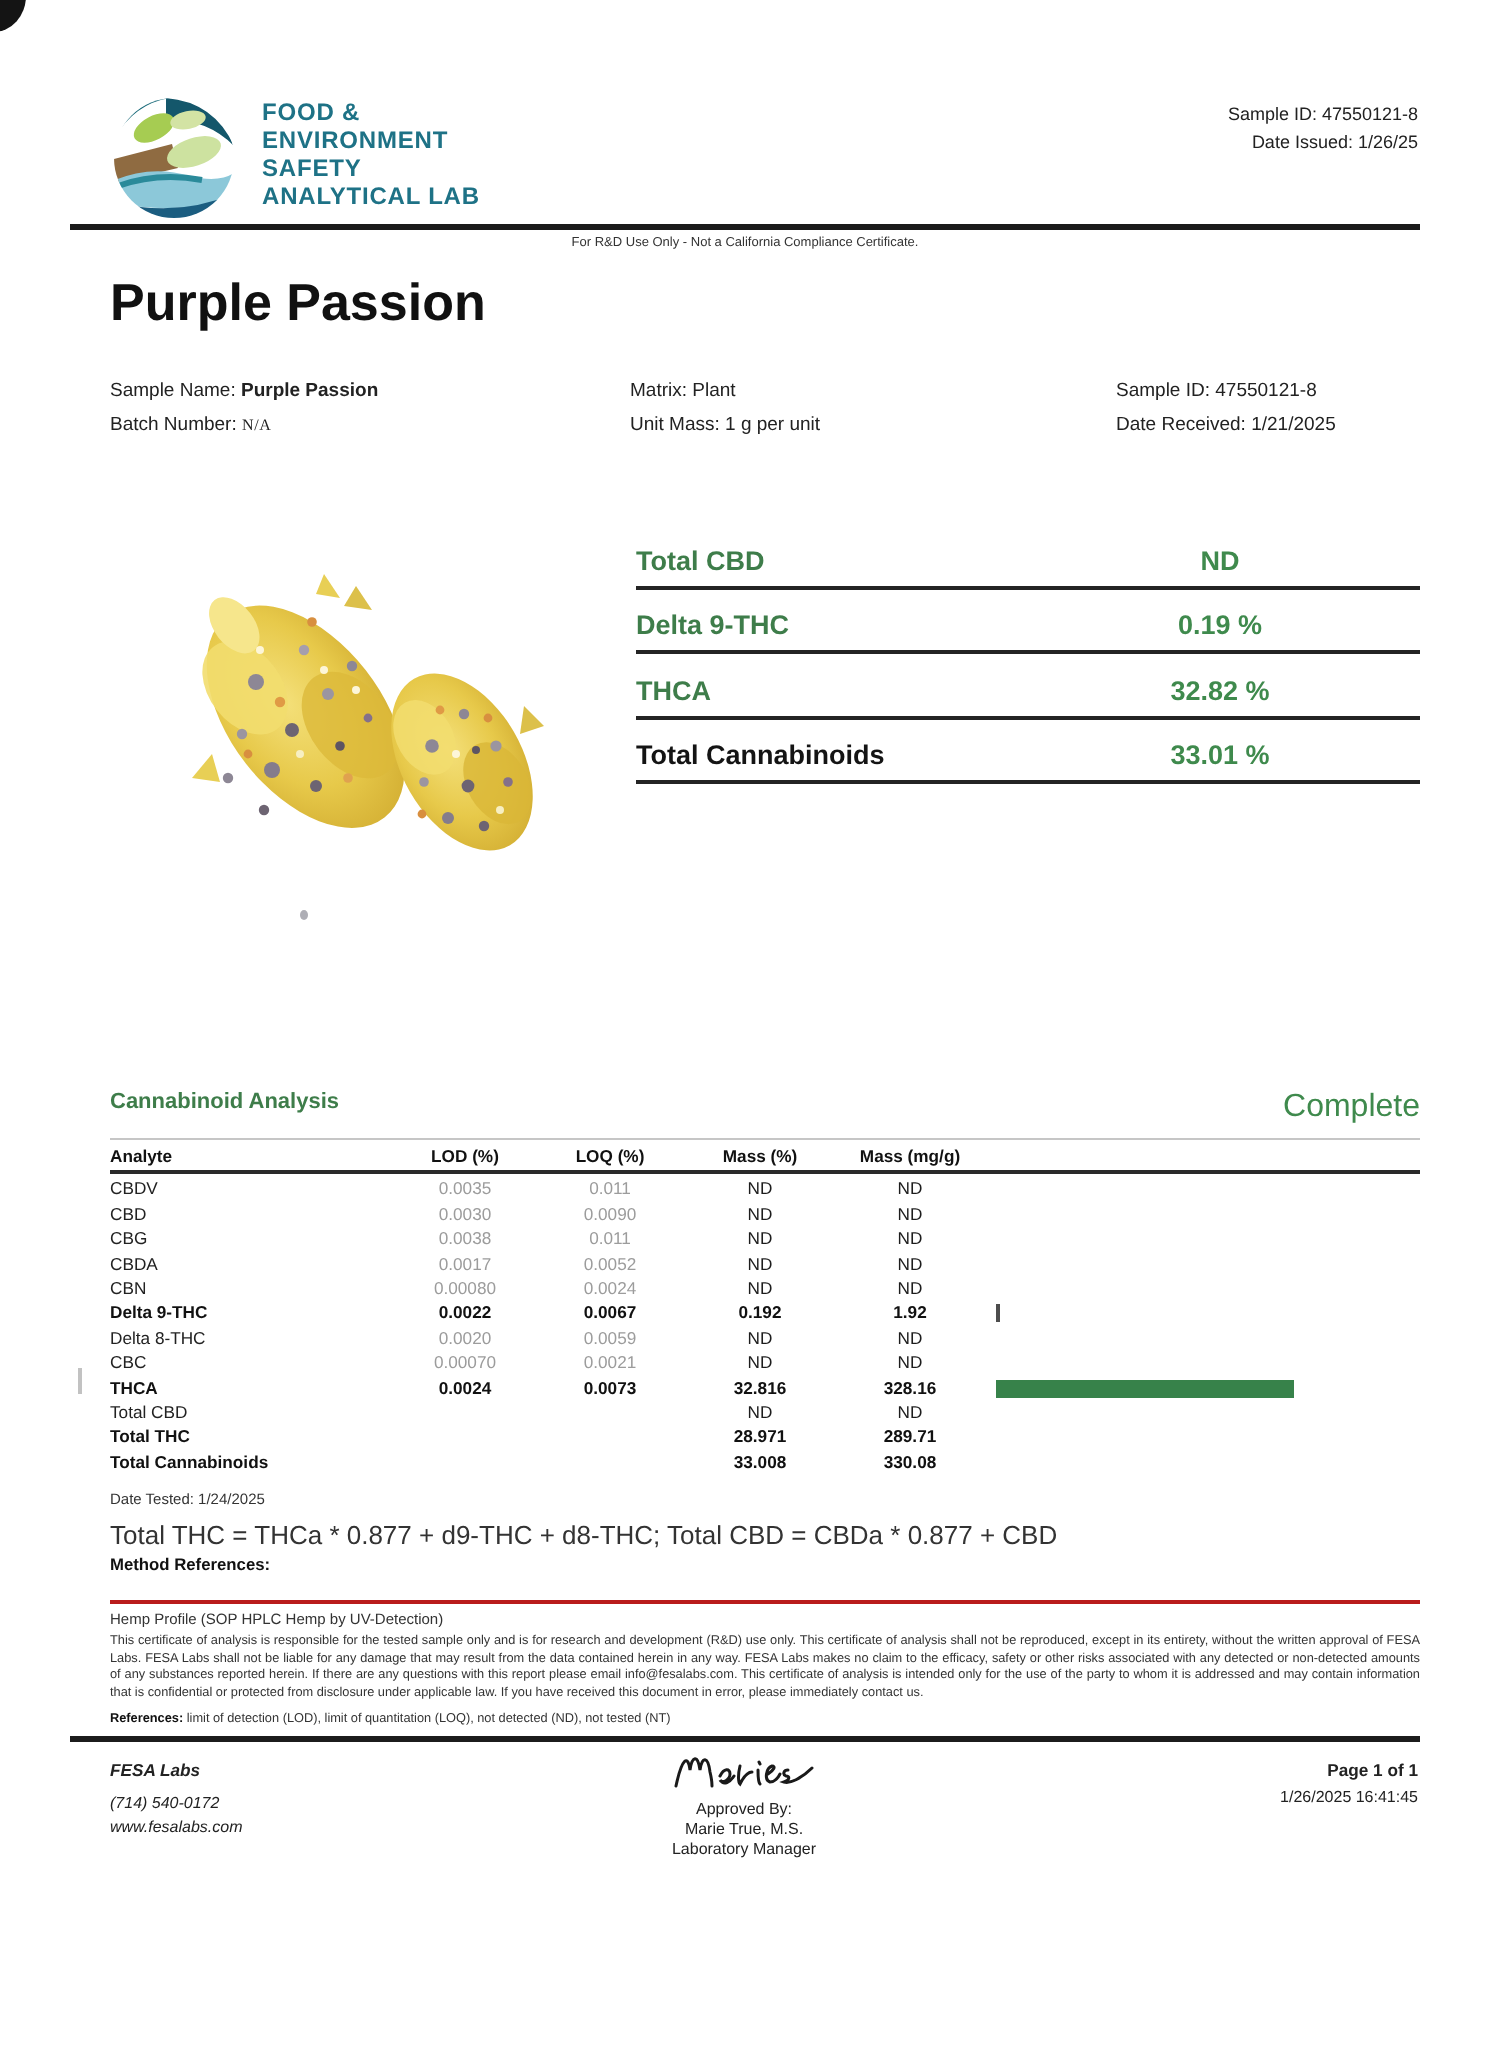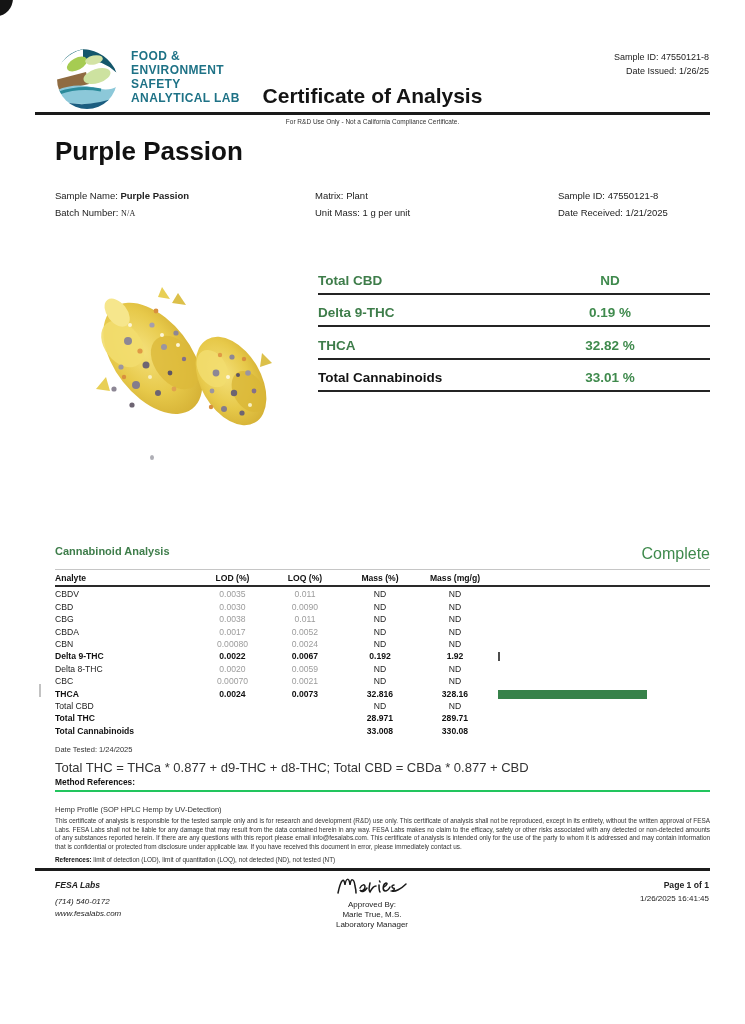--- a/index.html
+++ b/index.html
@@ -48,21 +48,21 @@
   .c-bar{flex:1;display:flex;align-items:center;padding-left:8px;}
   .t-row .c-analyte{color:#222;}
   .t-row .c-lod,.t-row .c-loq{color:#9c9c9c;}
   .t-row .c-mpct,.t-row .c-mgg{color:#1d1d1d;}
   .t-row.bold-row .c{font-weight:bold;color:#111;}
   .bar{height:9px;background:#37824a;}
   .bar.bar-dark{background:#4d4d4d;}
   
   .note-1{position:absolute;left:55px;top:745px;font-size:7.5px;color:#333;}
   .note-2{position:absolute;left:55px;top:760px;font-size:13px;color:#333;}
-  .method-head{position:absolute;left:55px;top:777px;width:655px;font-size:8.4px;font-weight:bold;color:#111;border-bottom:2px solid #22c55e;padding-bottom:3px;}
+  .method-head{position:absolute;left:55px;top:777px;width:655px;font-size:8.4px;font-weight:bold;color:#111;border-bottom:2px solid #b91c1c;padding-bottom:13px;}
   .method-val{position:absolute;left:55px;top:805px;font-size:7.5px;color:#333;}
   
   .disclaimer{position:absolute;left:55px;top:817px;width:655px;font-size:6.4px;line-height:8.7px;color:#333;text-align:justify;}
   .references{position:absolute;left:55px;top:856px;width:655px;font-size:6.4px;color:#333;}
   .references b{color:#111;}
   .footer-rule{position:absolute;left:35px;right:35px;top:868px;height:2.5px;background:#1c1c1c;}
   
   .foot-left{position:absolute;left:55px;top:879px;font-size:8px;line-height:12px;color:#222;font-style:italic;}
   .foot-left .fl-name{font-size:8.6px;font-weight:bold;margin-bottom:5px;}
   .foot-center{position:absolute;left:272px;width:200px;top:872px;text-align:center;font-size:8px;line-height:10px;color:#222;}
@@ -102,21 +102,20 @@
       </svg>
     </span>
     <div class="logo-text">
       <div>FOOD &amp;</div>
       <div>ENVIRONMENT</div>
       <div>SAFETY</div>
       <div>ANALYTICAL LAB</div>
     </div>
   </div>
 
-  <div class="coa-title">Certificate of Analysis</div>
 
   <div class="header-meta">
     <div>Sample ID: 47550121-8</div>
     <div>Date Issued: 1/26/25</div>
   </div>
 
   <div class="header-rule"></div>
   <div class="header-sub">For R&amp;D Use Only - Not a California Compliance Certificate.</div>
 
   <div class="sample-title">Purple Passion</div>

